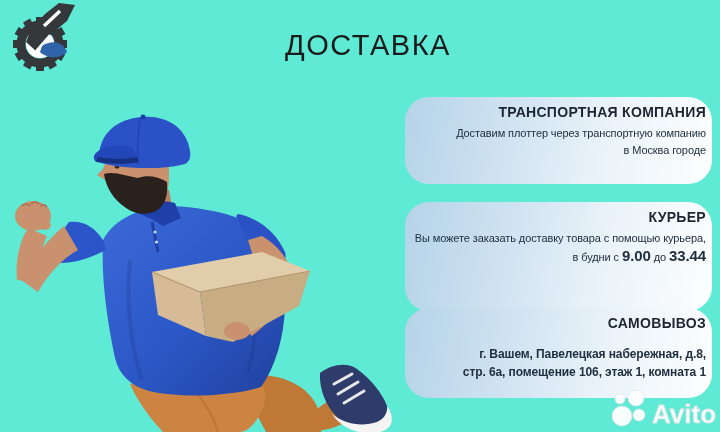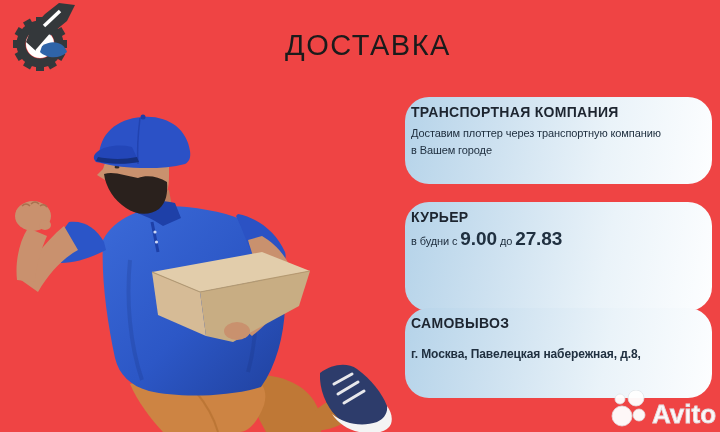--- a/index.html
+++ b/index.html
@@ -1,42 +1,42 @@
 <!DOCTYPE html>
 <html><head>
 <meta charset="utf-8">
 <style>
   html,body{margin:0;padding:0;background:#ffffff;}
   .stage{
-    position:relative;width:720px;height:432px;background:#ef4444;
+    position:relative;width:720px;height:432px;background:#5eead4;
     overflow:hidden;font-family:"Liberation Sans",sans-serif;
   }
   
   .logo{position:absolute;left:12px;top:2px;width:66px;height:70px;}
   .page-title{
     position:absolute;left:0;right:0;top:29px;text-align:center;
     transform:translateX(8px);
     font-size:29px;font-weight:400;letter-spacing:1.5px;color:#1b1b1b;
   }
   
   .man{position:absolute;left:0;top:0;width:720px;height:432px;pointer-events:none;}
   
   .card{
     position:absolute;left:405px;width:307px;border-radius:24px;
     background:linear-gradient(100deg,#b5d3e9 0%,#cde1f0 30%,#eaf3f9 65%,#fdfeff 100%);
-    text-align:left;color:#203040;box-sizing:border-box;padding:7px 6px 0 6px;
+    text-align:right;color:#203040;box-sizing:border-box;padding:7px 6px 0 6px;
   }
   .card-1{top:97px;height:87px;}
   .card-2{top:202px;height:109px;}
   .card-3{top:308px;height:90px;}
   .card-title{font-size:14px;font-weight:700;letter-spacing:.3px;color:#1d2530;margin:0 0 5px 0;}
   .card-3 .card-title{margin-bottom:14px;}
   .card-line{display:block;font-size:11px;line-height:17px;white-space:nowrap;letter-spacing:-0.1px;}
   .card-3 .card-line{font-weight:700;font-size:12px;line-height:18px;}
-  .sched-bold{font-weight:700;font-size:19px;}
+  .sched-bold{font-weight:700;font-size:15px;}
   
   .watermark{position:absolute;left:606px;top:390px;width:112px;height:40px;opacity:.96;}
 </style>
 </head>
 <body>
 
 <div class="stage">
 
   <svg class="logo" viewBox="0 0 66 70" aria-hidden="true">
     <g>
@@ -151,31 +151,33 @@
         <circle cx="143" cy="117" r="2.5" fill="#1e3da6"></circle>
         <path d="M 97,152 C 104,146 119,144 132,147 L 139,162 C 124,165 106,164 96,162 C 93,159 93,155 97,152 Z" fill="#2346b8"></path>
         <path d="M 96,161 C 108,164 124,165 139,162 L 137,157 C 123,160 107,159 98,157 Z" fill="#16307f"></path>
       </g>
     </g>
   </svg>
 
   <div class="card card-1">
     <div class="card-title">ТРАНСПОРТНАЯ КОМПАНИЯ</div>
     <span class="card-line">Доставим плоттер через транспортную компанию</span>
-    <span class="card-line">в Вашем городе</span>
+    <span class="card-line">в Москва городе</span>
   </div>
 
   <div class="card card-2">
     <div class="card-title">КУРЬЕР</div>
-    <span class="card-line"><span>в будни с </span><span class="sched-bold">9.00</span><span> до </span><span class="sched-bold">27.83</span></span>
+    <span class="card-line">Вы можете заказать доставку товара с помощью курьера,</span>
+    <span class="card-line"><span>в будни с </span><span class="sched-bold">9.00</span><span> до </span><span class="sched-bold">33.44</span></span>
   </div>
 
   <div class="card card-3">
     <div class="card-title">САМОВЫВОЗ</div>
-    <span class="card-line">г. Москва, Павелецкая набережная, д.8,</span>
+    <span class="card-line">г. Вашем, Павелецкая набережная, д.8,</span>
+    <span class="card-line">стр. 6а, помещение 106, этаж 1, комната 1</span>
   </div>
 
   <svg class="watermark" viewBox="0 0 112 40" aria-hidden="true">
     <g fill="#ffffff" stroke="#e0e4e8" stroke-width="0.8">
       <circle cx="14" cy="9" r="5"></circle>
       <circle cx="30" cy="8" r="8"></circle>
       <circle cx="16" cy="26" r="10"></circle>
       <circle cx="33" cy="25" r="6"></circle>
     </g>
     <text x="46" y="33" font-family="Liberation Sans, sans-serif" font-size="26" font-weight="700" fill="#ffffff" stroke="#e0e4e8" stroke-width="0.8">Avito</text>

